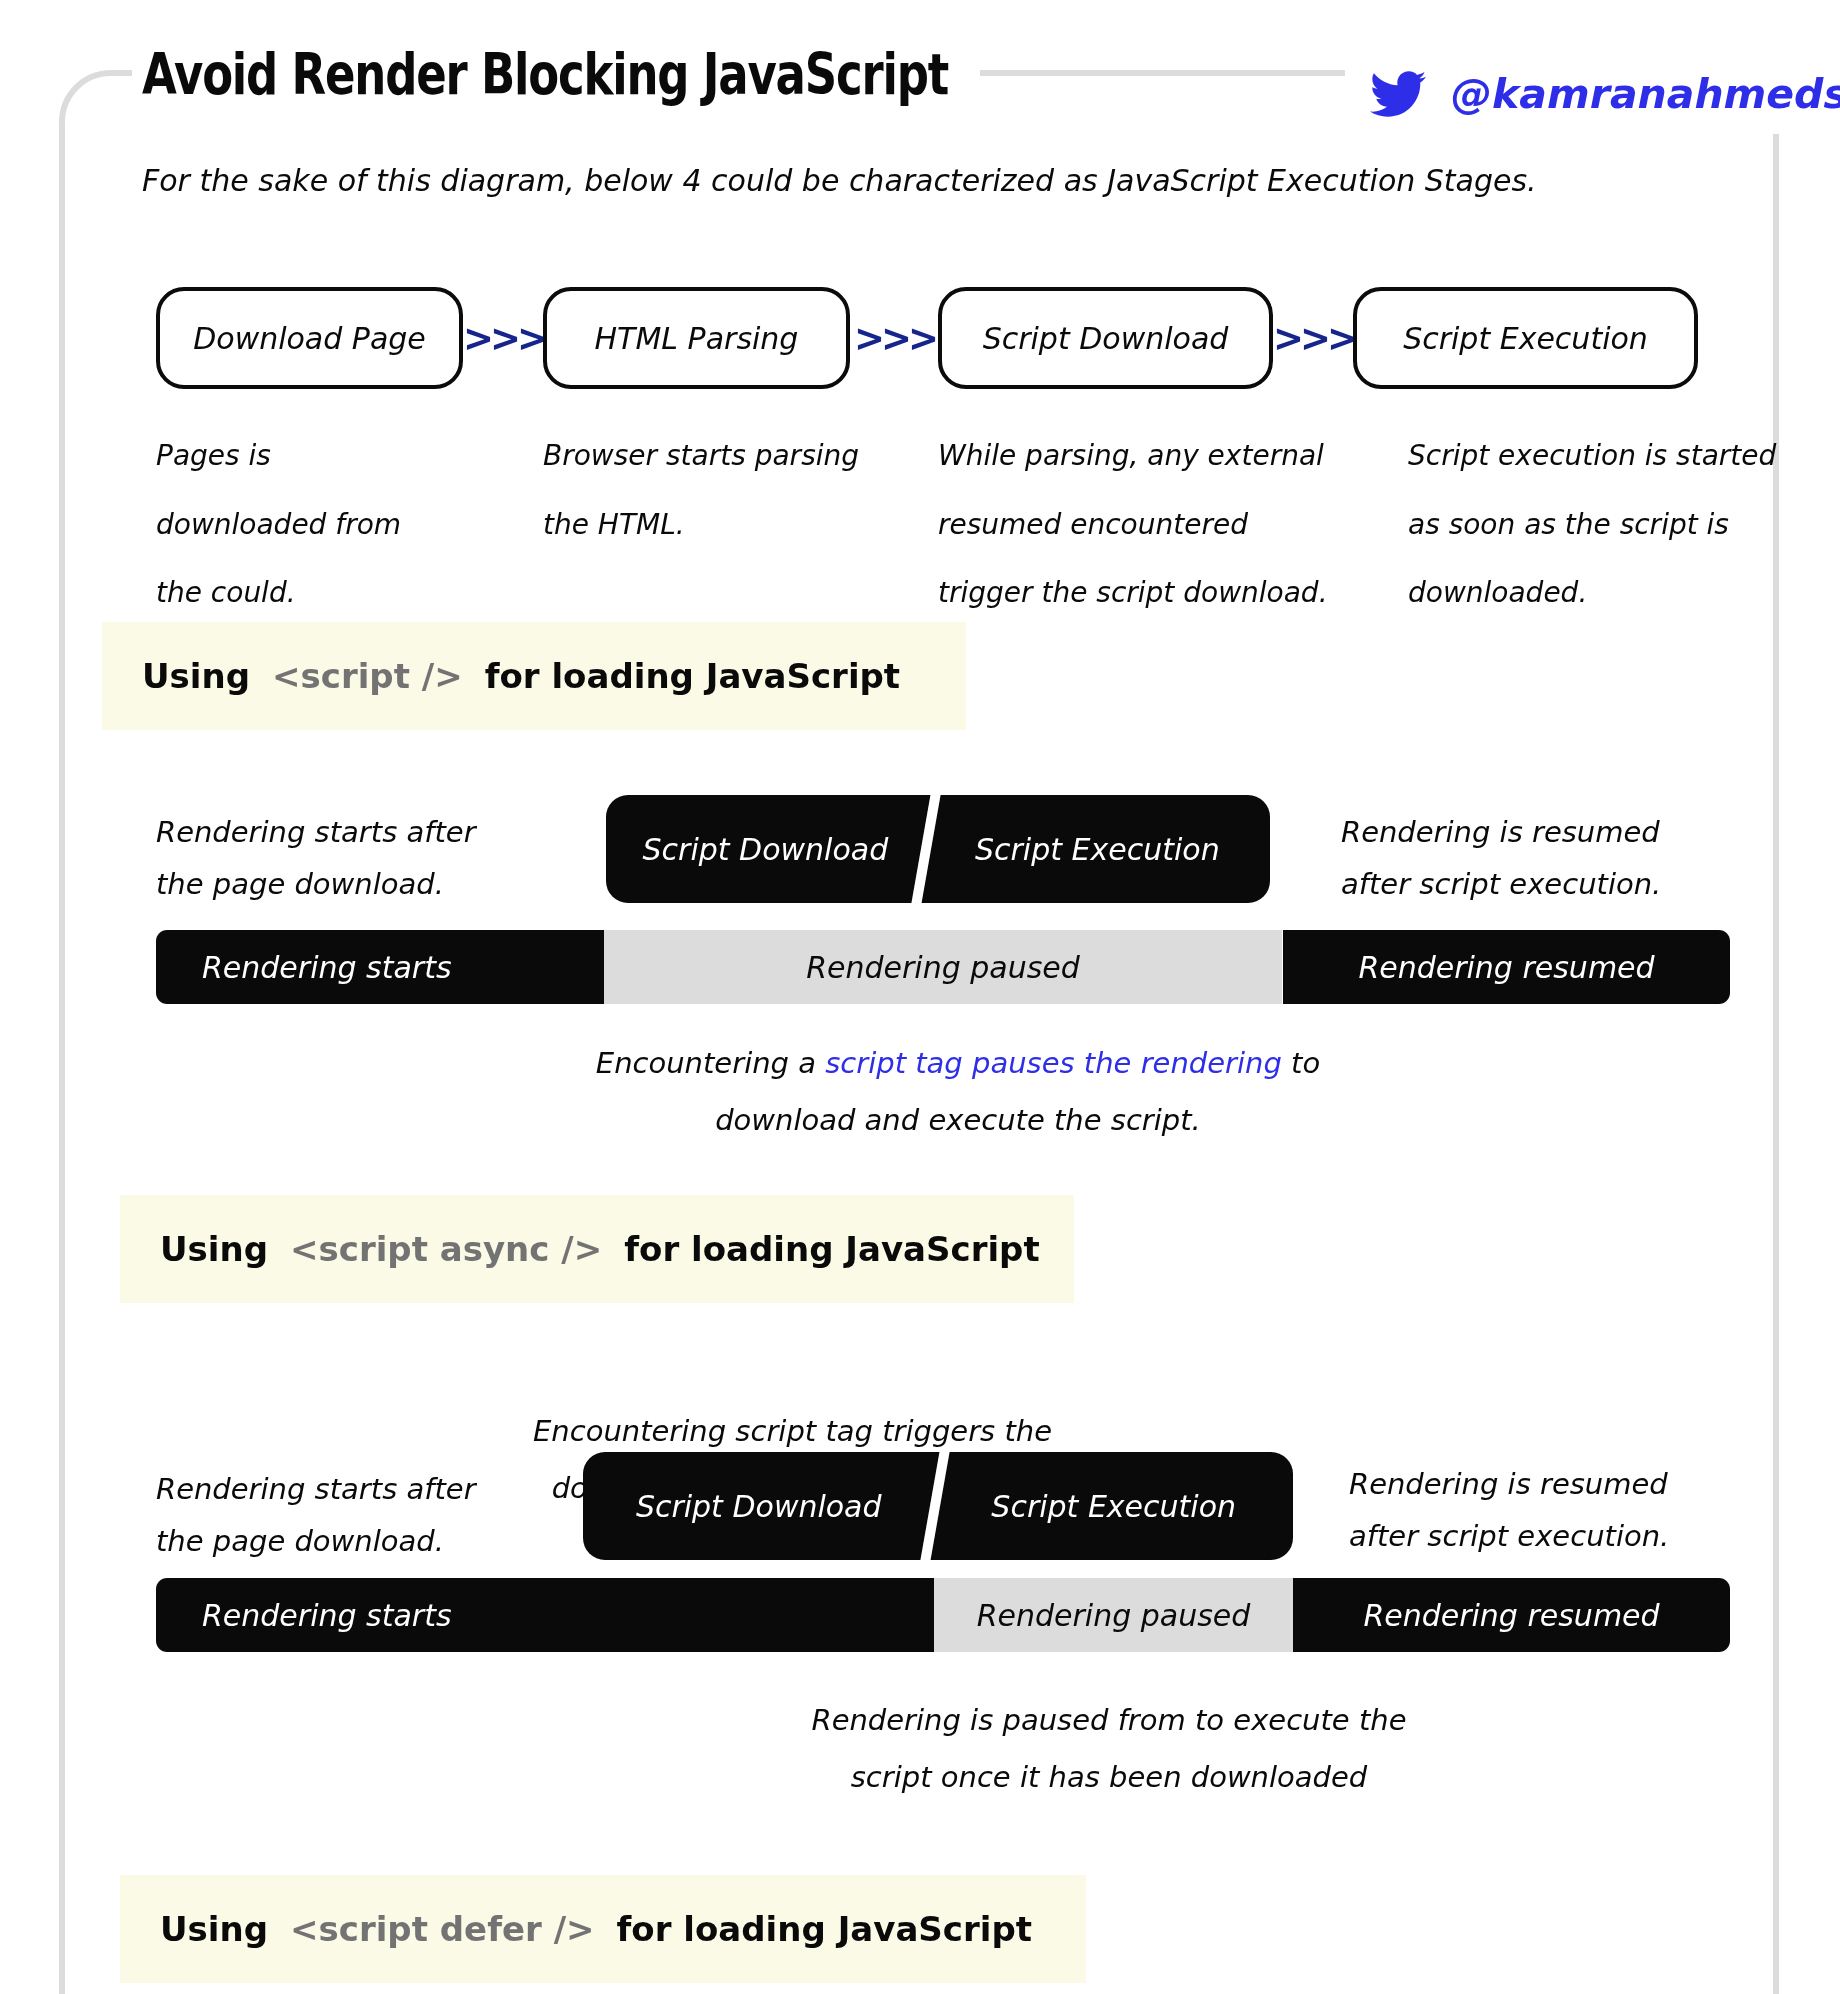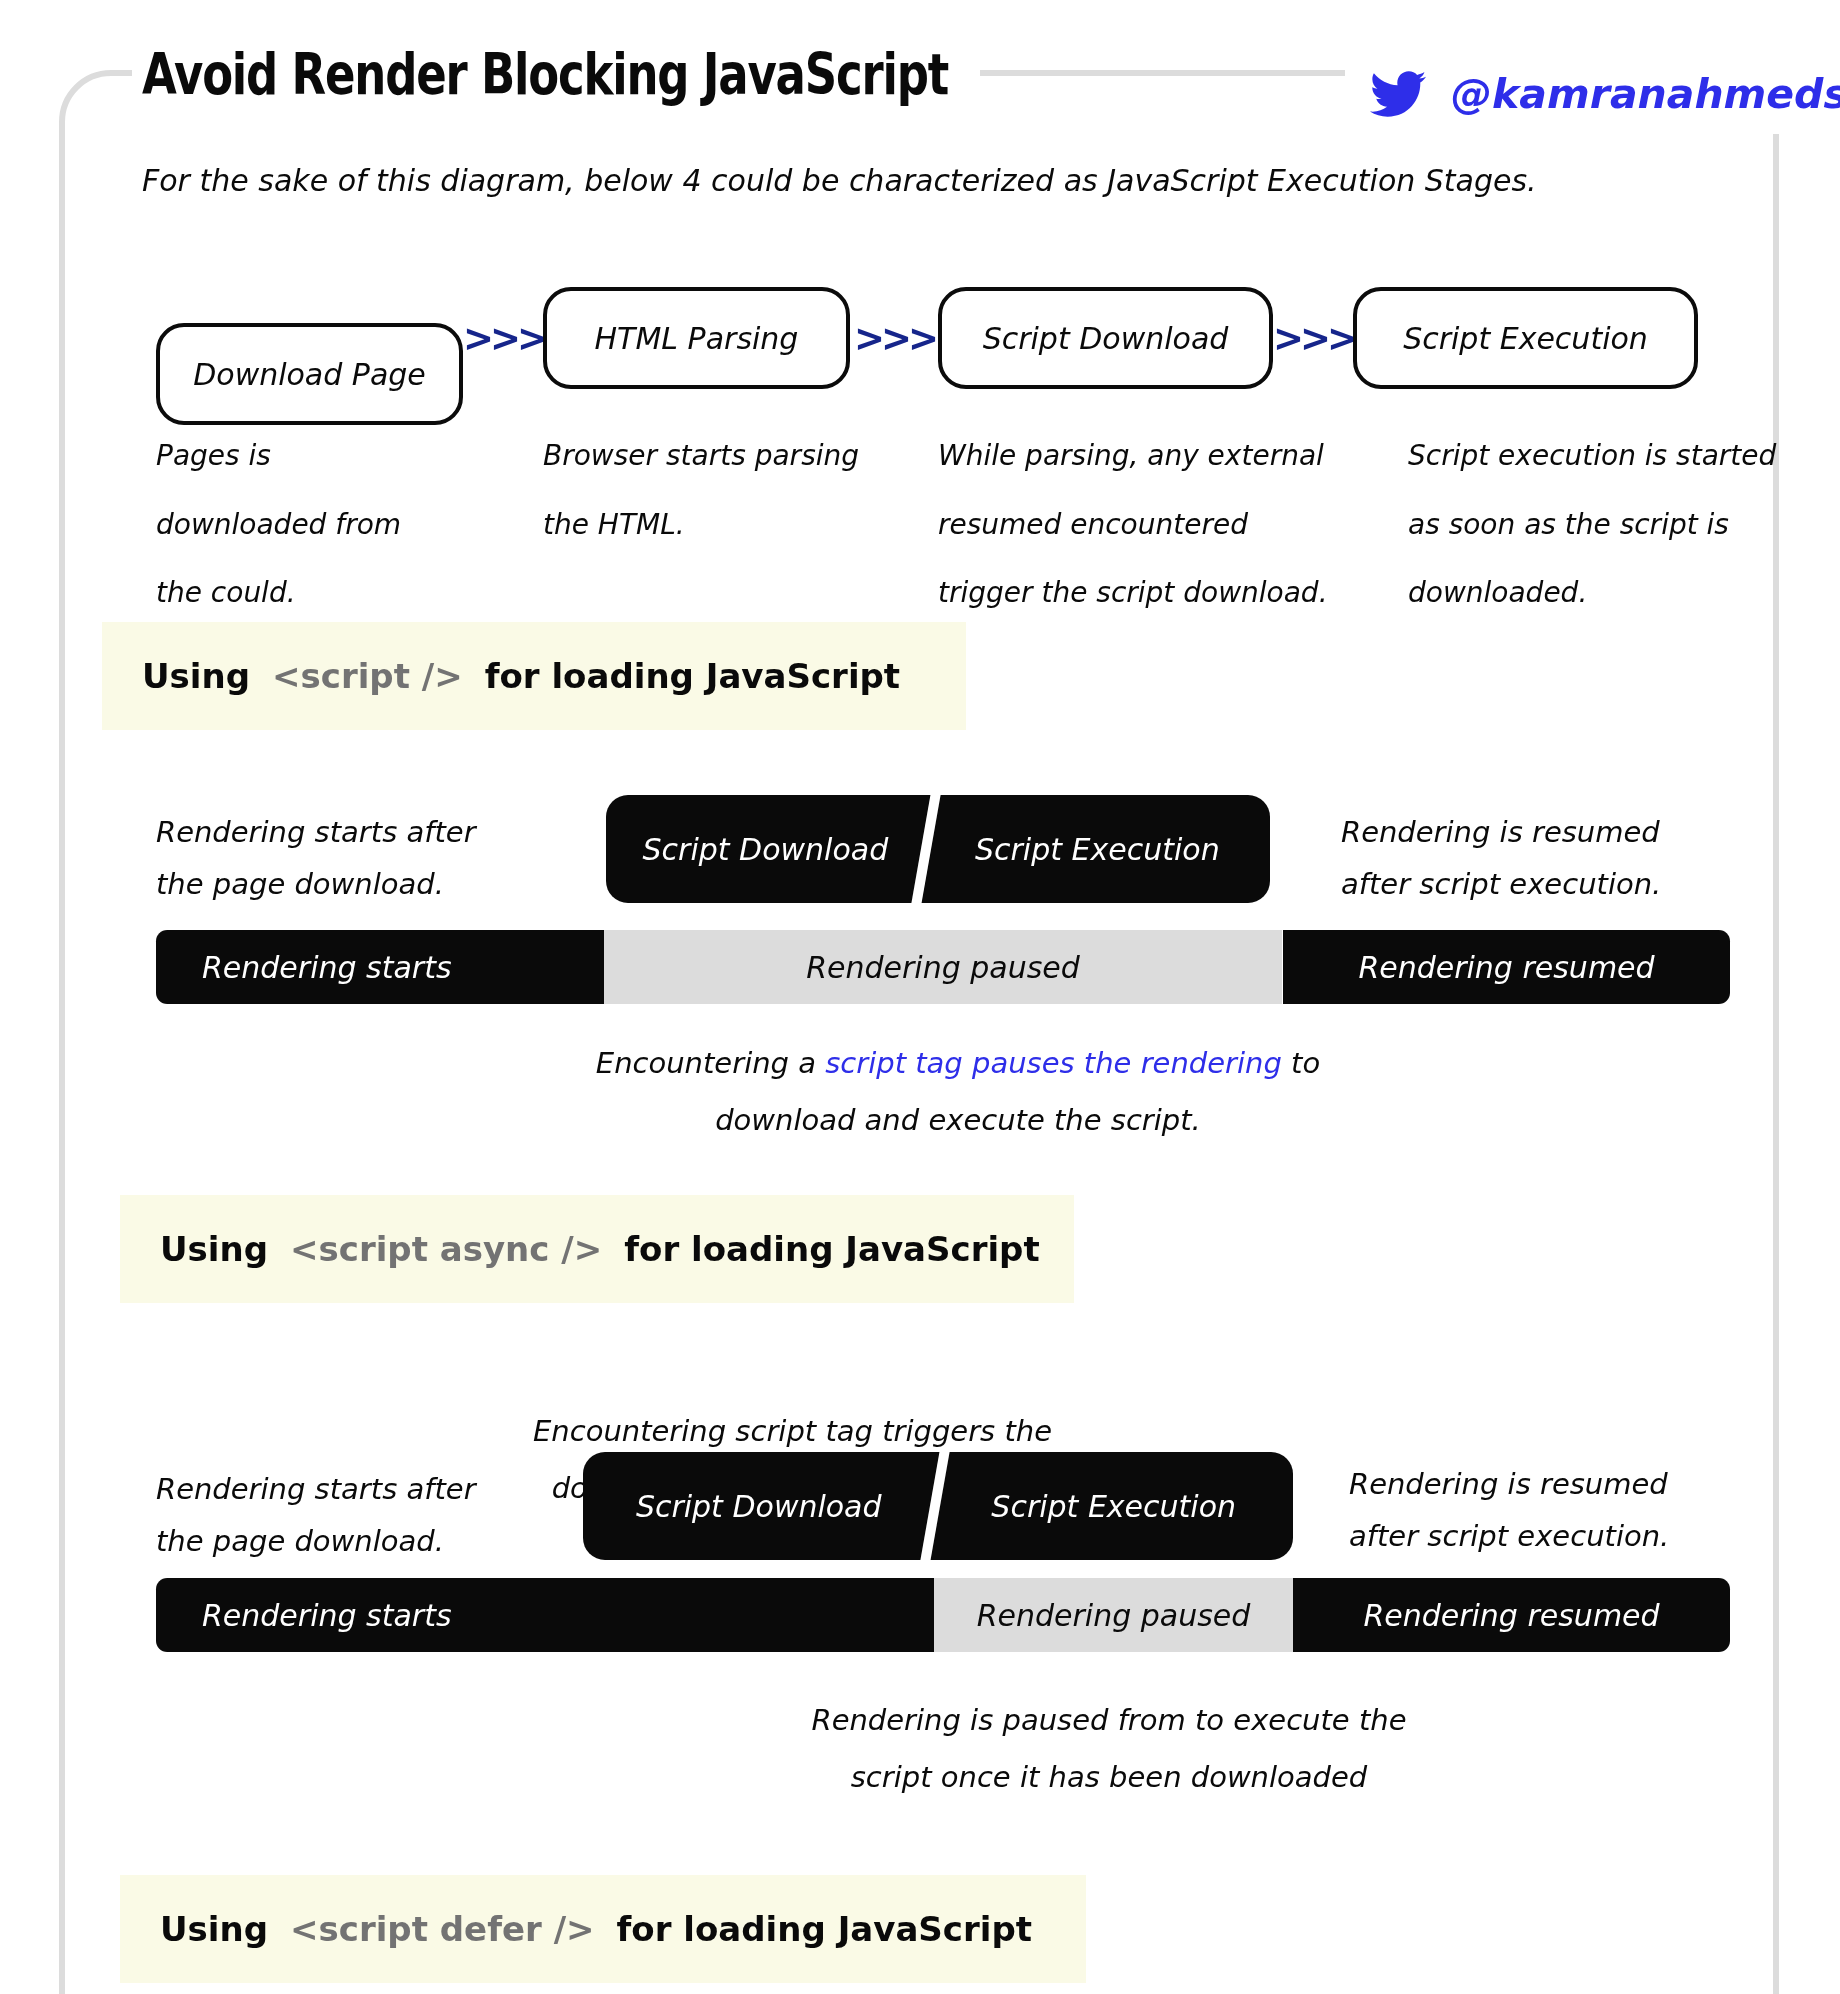--- a/index.html
+++ b/index.html
@@ -33,21 +33,21 @@
     position:absolute; left:142px; top:163px; width:1636px;
     font-size:30px; font-style:italic; font-weight:500; white-space:nowrap;
   }
   
   .stage-box {
     position:absolute; top:287px; height:102px;
     border:4.4px solid #0b0b0b; border-radius:28px; background:#ffffff;
     display:flex; align-items:center; justify-content:center;
     font-size:30px; font-style:italic; font-weight:500; white-space:nowrap;
   }
-  .sb1 { left:156px;  width:307px;margin-top:36px; }
+  .sb1 { left:156px;  width:307px; }
   .sb2 { left:543px; width:307px; }
   .sb3 { left:938px; width:335px; }
   .sb4 { left:1353px; width:345px; }
   .arrow {
     position:absolute; top:317px; width:80px; text-align:center;
     font-size:37px; font-weight:900; color:#16258b; letter-spacing:-4px;
   }
   .ar1 { left:463px; } .ar2 { left:854px; } .ar3 { left:1273px; }
   .stage-desc {
     position:absolute; top:422px; font-size:28px; font-style:italic;

